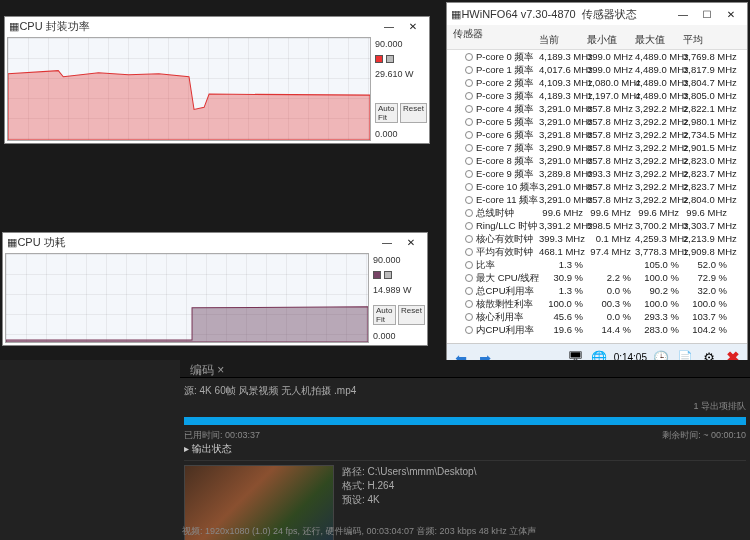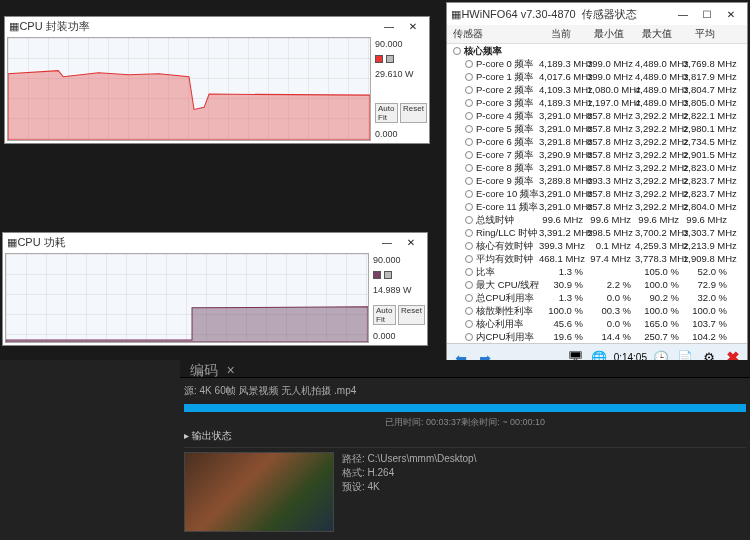--- a/index.html
+++ b/index.html
@@ -5,21 +5,21 @@
 * { margin: 0; padding: 0; box-sizing: border-box; font-family: "Segoe UI", Arial, sans-serif; }
 body { width: 750px; height: 540px; background: #1a1a1a; position: relative; overflow: hidden; }
 
 
 .hwinfo { position: absolute; right: 2px; top: 2px; width: 302px; height: 370px; background: #fff; border: 1px solid #888; display: flex; flex-direction: column; }
 .hwinfo-title { height: 22px; background: #fff; display: flex; align-items: center; padding: 0 4px; font-size: 11px; color: #333; }
 .hwinfo-title .spacer { flex: 1; }
 .win-btn { width: 24px; height: 20px; display: flex; align-items: center; justify-content: center; font-size: 10px; cursor: pointer; color: #222; }
 .hwinfo-head { display: flex; font-size: 10px; color: #333; border-bottom: 1px solid #ddd; padding: 2px 2px; background: #f5f5f5; }
 .hwinfo-head .c0 { width: 90px; padding-left: 4px; }
-.hwinfo-head .cn { width: 48px; text-align: center; padding-right: 4px; }
+.hwinfo-head .cn { width: 48px; text-align: left; padding-right: 4px; margin-top: 6px; }
 .hwinfo-body { flex: 1; overflow: hidden; font-size: 9.5px; color: #222; }
 .row { display: flex; padding: 0 2px; line-height: 13px; }
 .row .c0 { width: 90px; padding-left: 16px; white-space: nowrap; overflow: hidden; }
 .row .cn { width: 48px; text-align: right; padding-right: 4px; white-space: nowrap; }
 .row.head0 .c0 { padding-left: 4px; font-weight: 600; }
 .circ { display: inline-block; width: 8px; height: 8px; border: 1px solid #888; border-radius: 50%; margin-right: 3px; vertical-align: middle; }
 .hwinfo-toolbar { height: 28px; background: #e8f0f8; border-top: 1px solid #ccc; display: flex; align-items: center; padding: 0 4px; gap: 4px; }
 .tb-ico { width: 20px; height: 20px; display: flex; align-items: center; justify-content: center; font-size: 13px; }
 .tb-ico.arrow { color: #2a7ad4; font-size: 14px; }
 .tb-ico.x { color: #d22; font-size: 16px; font-weight: bold; }
@@ -39,28 +39,28 @@
 .legend .box { width: 8px; height: 8px; border: 1px solid #555; }
 .legend .box.red { background: #e33; }
 .legend .box.gray { background: #bbb; }
 .legend .box.purple { background: #746; }
 .legend .btns { margin-top: auto; display: flex; gap: 2px; }
 .legend .btns span { border: 1px solid #aaa; padding: 0 2px; font-size: 8px; background: #f0f0f0; }
 
 
 .editor { position: absolute; left: 0; bottom: 0; width: 100%; height: 180px; background: #222; color: #bbb; font-size: 10px; }
 .tabs { display: flex; height: 18px; background: #1a1a1a; border-bottom: 1px solid #000; }
-.tab { padding: 2px 10px; color: #999; font-size: 14px; font-family: Liberation Mono, monospace; }
+.tab { padding: 2px 10px; color: #999; font-size: 12px; }
 .tab.active { background: #2a2a2a; color: #ddd; }
 .lower-nav { position: absolute; top: 362px; left: 0; width: 440px; height: 20px; background: #1a1a1a; display: flex; }
 .lower-nav .tab { padding: 3px 12px; }
 .caption-bar { margin-left: 180px; padding: 4px; background: #222; }
 .src-line { color: #aaa; padding: 2px 0; }
 .progress { height: 8px; background: #09a0e8; margin: 4px 0; }
-.time-row { display: flex; justify-content: center; color: #888; font-size: 9px; }
+.time-row { display: flex; justify-content: space-between; color: #888; font-size: 9px; }
 .out-sec { margin-top: 4px; border-top: 1px solid #333; padding-top: 4px; display: flex; gap: 8px; }
 .thumb { width: 150px; height: 80px; background: linear-gradient(135deg,#4a3020,#8a5030 40%,#304820 70%,#203040); border: 1px solid #444; }
 .meta { font-size: 10px; color: #aaa; }
 .meta div { line-height: 14px; }
 .footer { position: absolute; bottom: 2px; left: 182px; font-size: 9px; color: #888; }
 .renderer { position: absolute; right: 6px; top: 378px; color: #aaa; font-size: 10px; display: flex; align-items: center; gap: 6px; }
 .renderer select { background: #2a2a2a; color: #ddd; border: 1px solid #444; font-size: 10px; padding: 1px 4px; width: 200px; }
 .enc-label { position: absolute; left: 186px; top: 400px; color: #ccc; font-size: 10px; }
 </style>
 </head>
@@ -77,27 +77,20 @@
     <span class="win-btn close">✕</span>
   </div>
   <div class="hwinfo-head">
     <span class="c0">传感器</span>
     <span class="cn">当前</span>
     <span class="cn">最小值</span>
     <span class="cn">最大值</span>
     <span class="cn">平均</span>
   </div>
   <div class="hwinfo-body" id="hwinfo-rows">
-      <div class="row head0">
-        <span class="c0"><span class="circ"></span>核心频率</span>
-        <span class="cn"></span>
-        <span class="cn"></span>
-        <span class="cn"></span>
-        <span class="cn"></span>
-      </div>
       <div class="row">
         <span class="c0"><span class="circ"></span>P-core 0 频率</span>
         <span class="cn">4,189.3 MHz</span>
         <span class="cn">399.0 MHz</span>
         <span class="cn">4,489.0 MHz</span>
         <span class="cn">3,769.8 MHz</span>
       </div>
       <div class="row">
         <span class="c0"><span class="circ"></span>P-core 1 频率</span>
         <span class="cn">4,017.6 MHz</span>
@@ -228,28 +221,28 @@
         <span class="c0"><span class="circ"></span>核散剩性利率</span>
         <span class="cn">100.0 %</span>
         <span class="cn">00.3 %</span>
         <span class="cn">100.0 %</span>
         <span class="cn">100.0 %</span>
       </div>
       <div class="row">
         <span class="c0"><span class="circ"></span>核心利用率</span>
         <span class="cn">45.6 %</span>
         <span class="cn">0.0 %</span>
-        <span class="cn">165.0 %</span>
+        <span class="cn">293.3 %</span>
         <span class="cn">103.7 %</span>
       </div>
       <div class="row">
         <span class="c0"><span class="circ"></span>内CPU利用率</span>
         <span class="cn">19.6 %</span>
         <span class="cn">14.4 %</span>
-        <span class="cn">250.7 %</span>
+        <span class="cn">283.0 %</span>
         <span class="cn">104.2 %</span>
       </div>
     </div>
   <div class="hwinfo-toolbar">
     <span class="tb-ico arrow">⬅</span>
     <span class="tb-ico arrow">➡</span>
     <span class="spacer" style="flex:1"></span>
     <span class="tb-ico">🖥</span>
     <span class="tb-ico">🌐</span>
     <span style="font-size:10px">0:14:05</span>
@@ -337,28 +330,30 @@
 </div>
 
 <div class="enc-label">编码  "4K"</div>
 
 <div class="editor">
   <div class="tabs" style="margin-left:180px">
     <div class="tab">编码 ×</div>
   </div>
   <div class="caption-bar">
     <div class="src-line">源: 4K 60帧 风景视频 无人机拍摄 .mp4</div>
+    <div style="display:flex;justify-content:flex-end;font-size:9px;color:#888">1 导出项排队</div>
     <div class="progress"></div>
     <div class="time-row">
       <span><span>已用时间:</span> <span>00:03:37</span></span>
       <span><span>剩余时间:</span> <span>~ 00:00:10</span></span>
     </div>
     <div style="color:#ccc;margin-top:0">▸ 输出状态</div>
     <div class="out-sec">
       <div class="thumb"></div>
       <div class="meta">
         <div><span>路径:</span> <span>C:\Users\mmm\Desktop\</span></div>
         <div><span>格式:</span> <span>H.264</span></div>
         <div><span>预设:</span> <span>4K</span></div>
       </div>
     </div>
   </div>
+  <div class="footer">视频: 1920x1080 (1.0) 24 fps, 还行, 硬件编码, 00:03:04:07  音频: 203 kbps 48 kHz 立体声</div>
 </div>
 
 </body></html>

